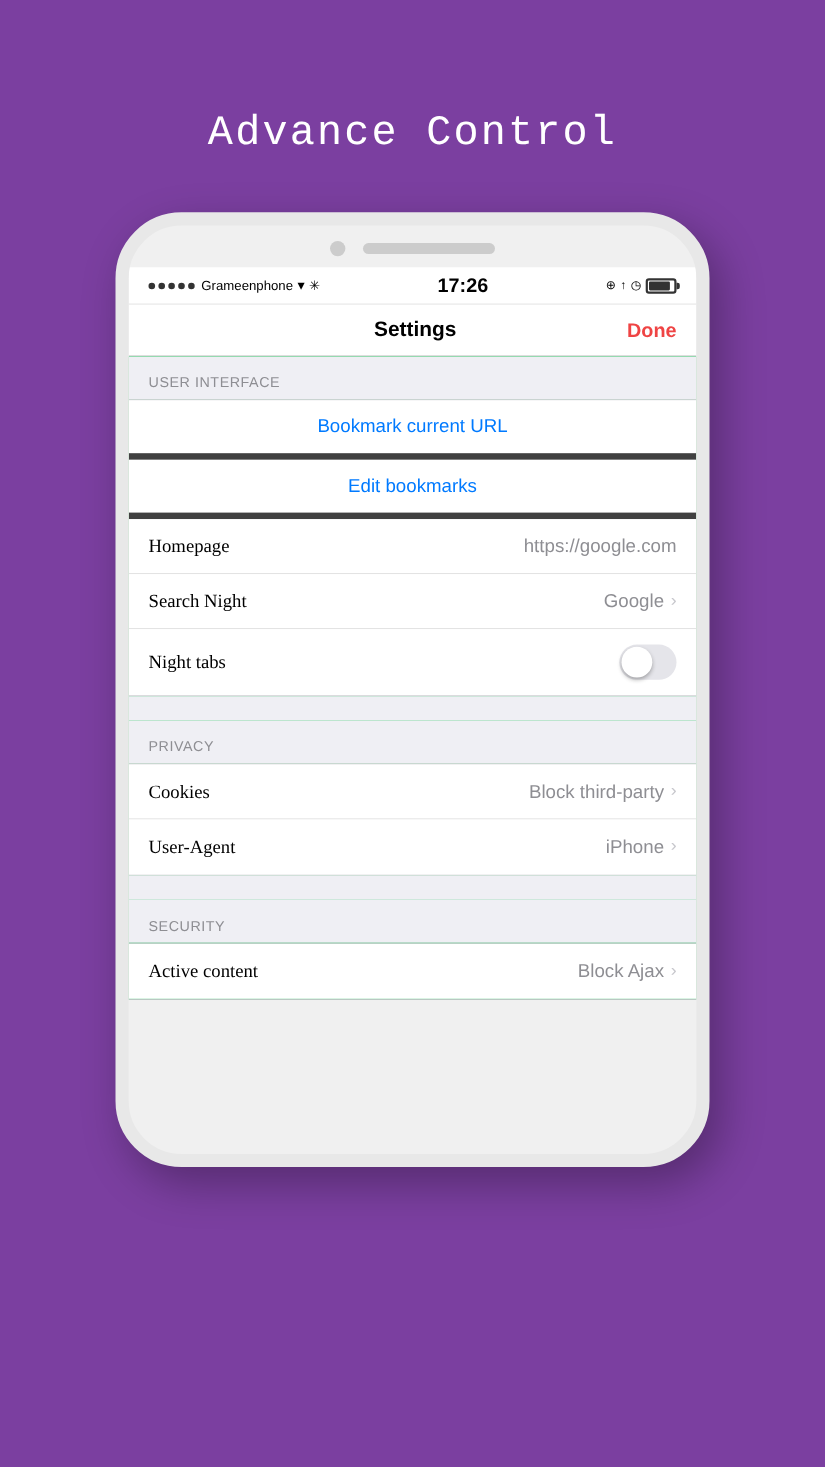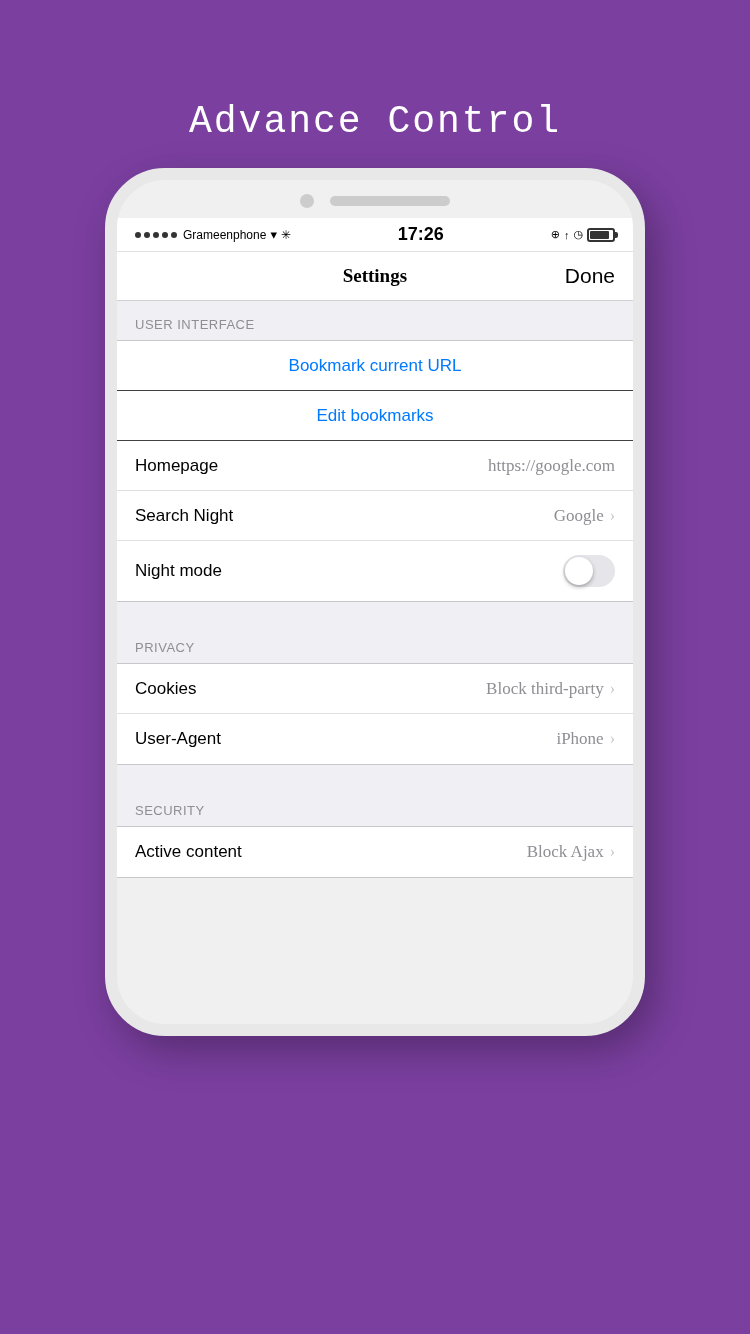--- a/index.html
+++ b/index.html
@@ -16,21 +16,21 @@
       overflow: hidden;
       position: relative;
     }
 
     .page-title {
       color: white;
       font-size: 38px;
       font-family: 'Courier New', monospace;
       font-weight: 400;
       margin-top: 100px;
-      margin-bottom: 25px;
+      margin-bottom: 50px;
       letter-spacing: 2px;
     }
 
     
     .phone-frame {
       width: 540px;
       height: 868px;
       background: #f0f0f0;
       border-radius: 60px;
       position: relative;
@@ -166,27 +166,26 @@
       justify-content: space-between;
       align-items: center;
       padding: 12px 18px;
       border-bottom: 1px solid #d0d0d0;
     }
 
     .nav-title {
       font-size: 19px;
       font-weight: 600;
       color: #000;
-      font-family: Liberation Serif, serif;
     }
 
     .nav-done {
-      font-size: 21px;
-      color: #000000;
-      font-weight: 400;
+      font-size: 18px;
+      color: #ef4444;
+      font-weight: 700;
       cursor: pointer;
     }
 
     
     .settings-content {
       background: #22c55e;
       flex: 1;
       overflow: hidden;
     }
 
@@ -219,36 +218,36 @@
     .settings-row:last-child {
       border-bottom: none;
     }
 
     .settings-row-center {
       display: flex;
       align-items: center;
       justify-content: center;
       padding: 14px 18px;
       background: white;
-      border-bottom: 1px solid #404040;
+      border-bottom: 6px solid #404040;
       min-height: 50px;
     }
 
     .row-label {
       font-size: 17px;
       color: #000;
+      font-family: Liberation Serif, serif;
     }
 
     .row-value {
       font-size: 17px;
       color: #8e8e93;
       display: flex;
       align-items: center;
       gap: 6px;
-      font-family: Liberation Serif, serif;
     }
 
     .row-link {
       font-size: 17px;
       color: #007AFF;
       cursor: pointer;
     }
 
     .chevron {
       color: #c7c7cc;
@@ -361,21 +360,21 @@
       <div class="settings-row">
         <span class="row-label">Search Night</span>
         <span class="row-value">
           <span>Google</span>
           <span class="chevron">›</span>
         </span>
       </div>
 
 
       <div class="settings-row">
-        <span class="row-label">Night mode</span>
+        <span class="row-label">Night tabs</span>
         <div class="toggle off">
           <div class="toggle-thumb"></div>
         </div>
       </div>
 
     </div>
 
     <div class="section-gap"></div>
 
     <div class="section-header">PRIVACY</div>

